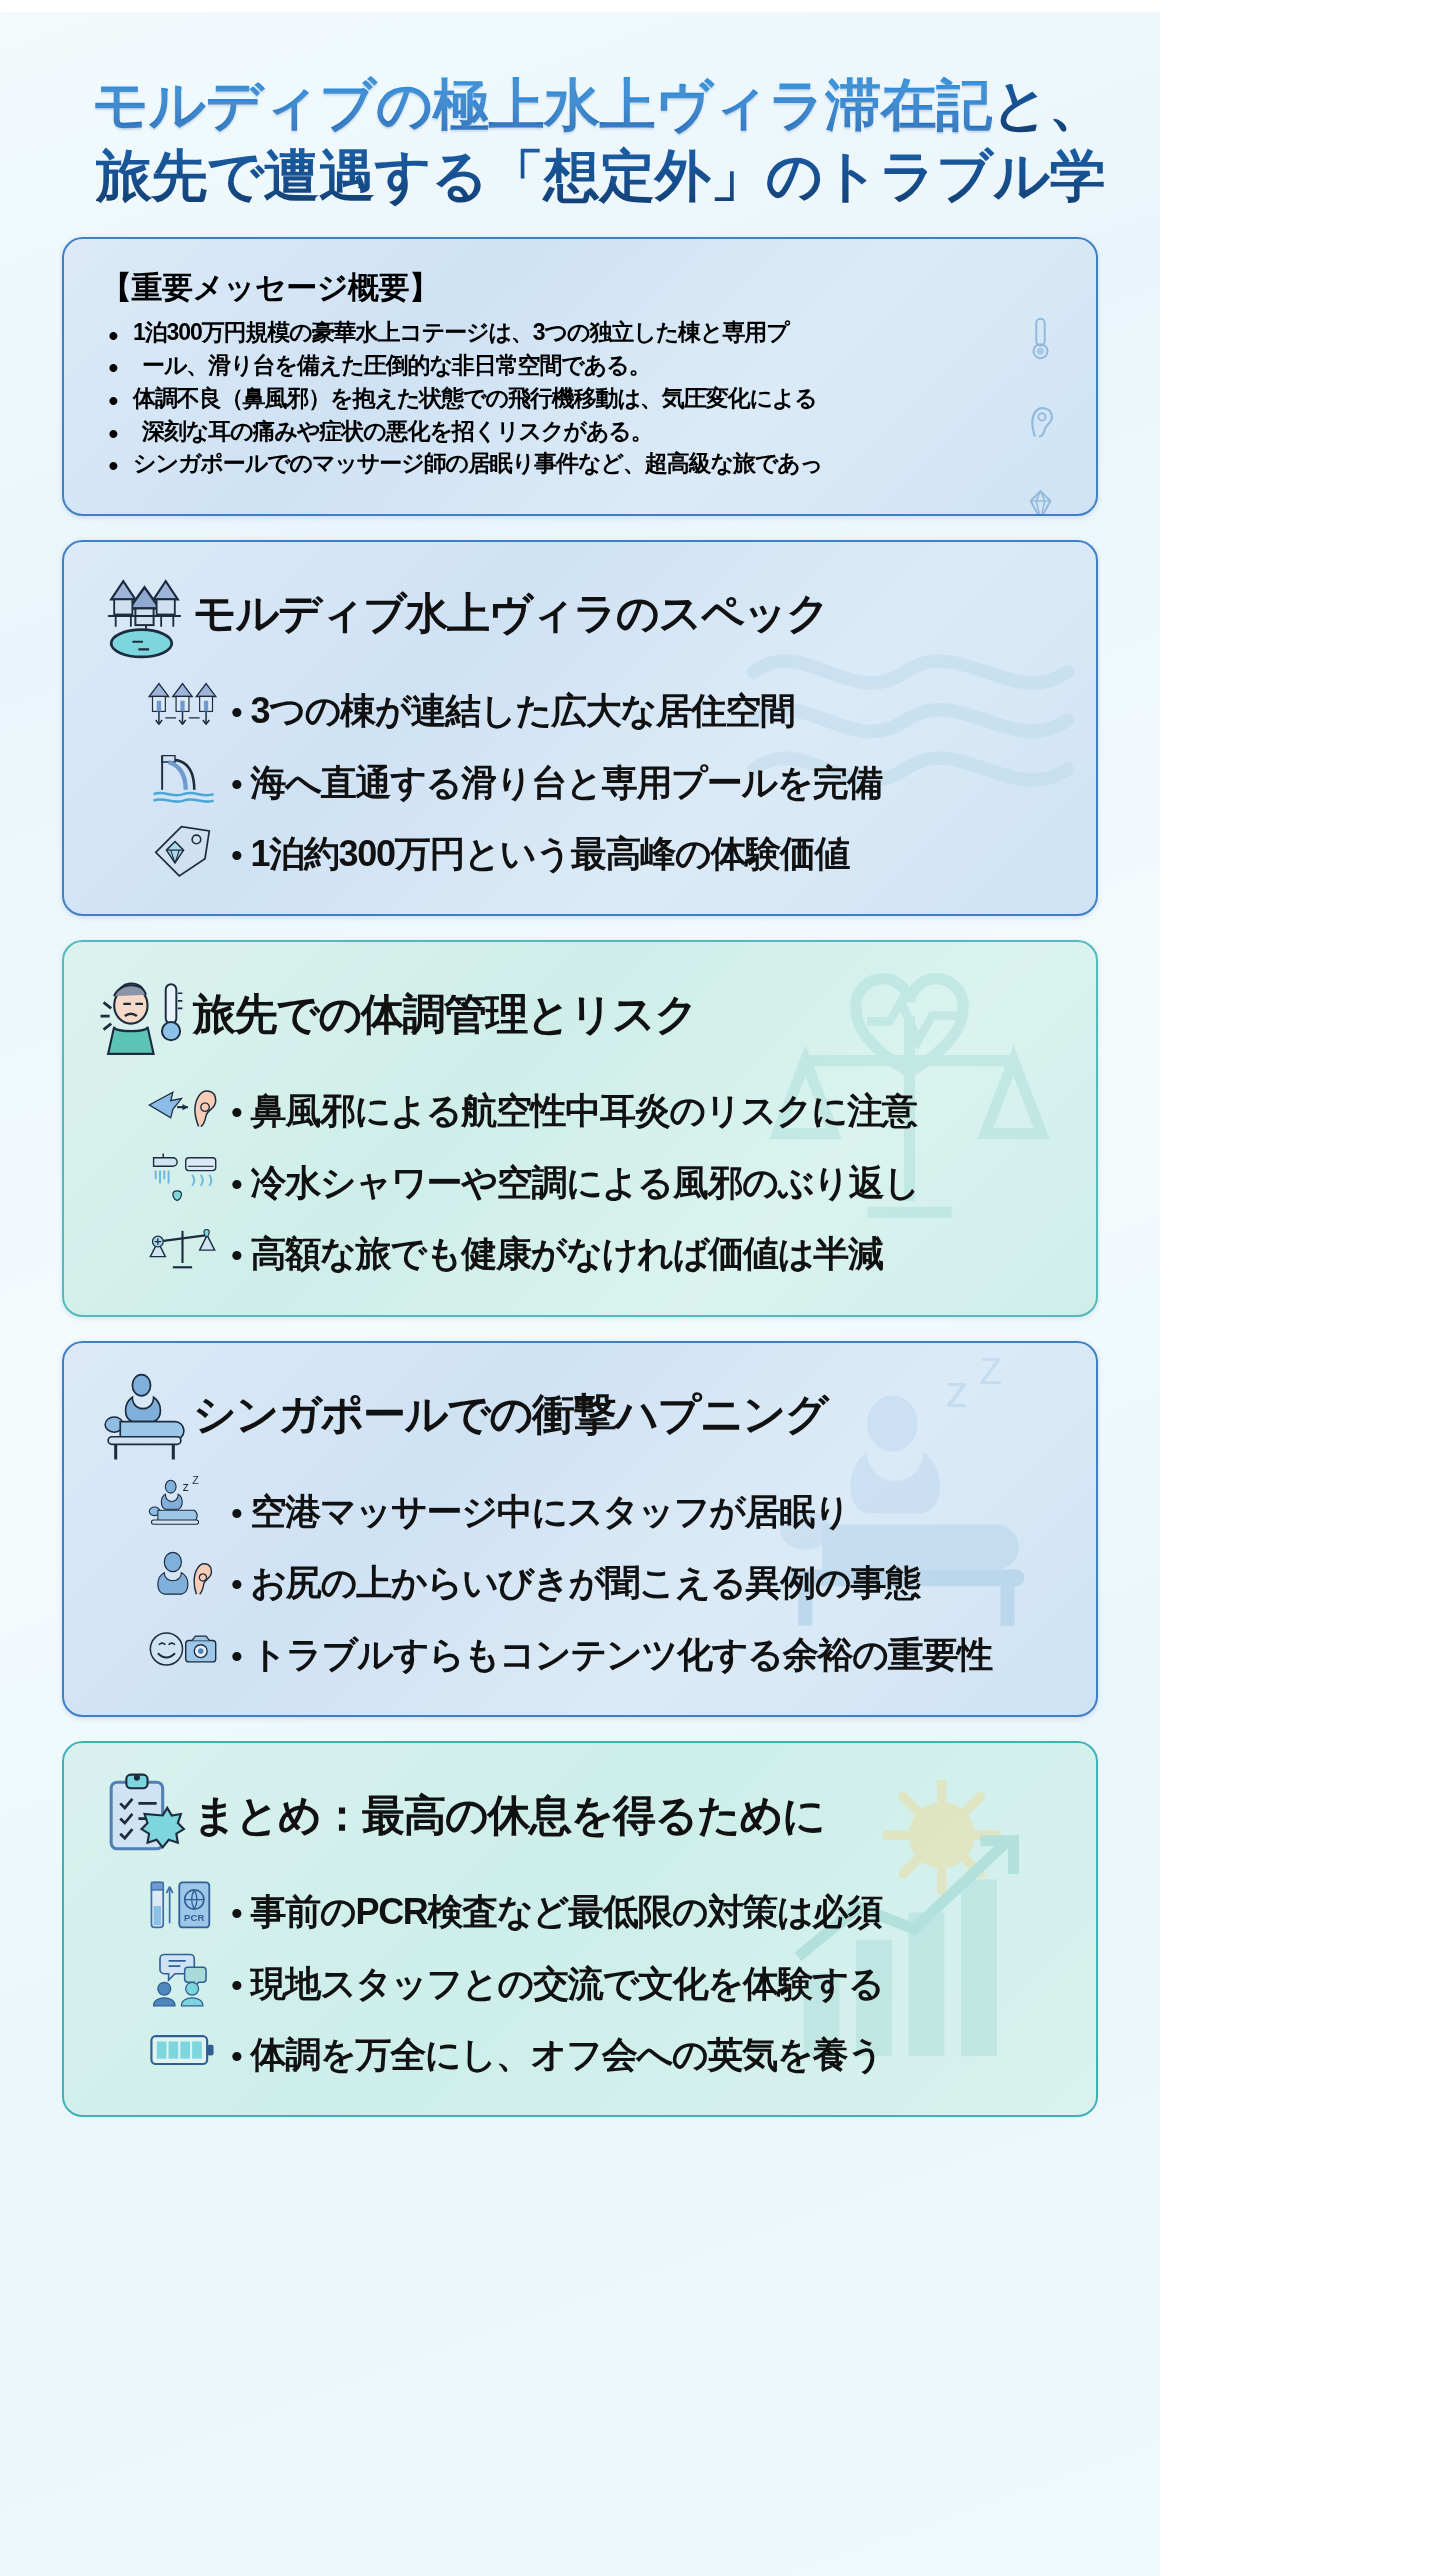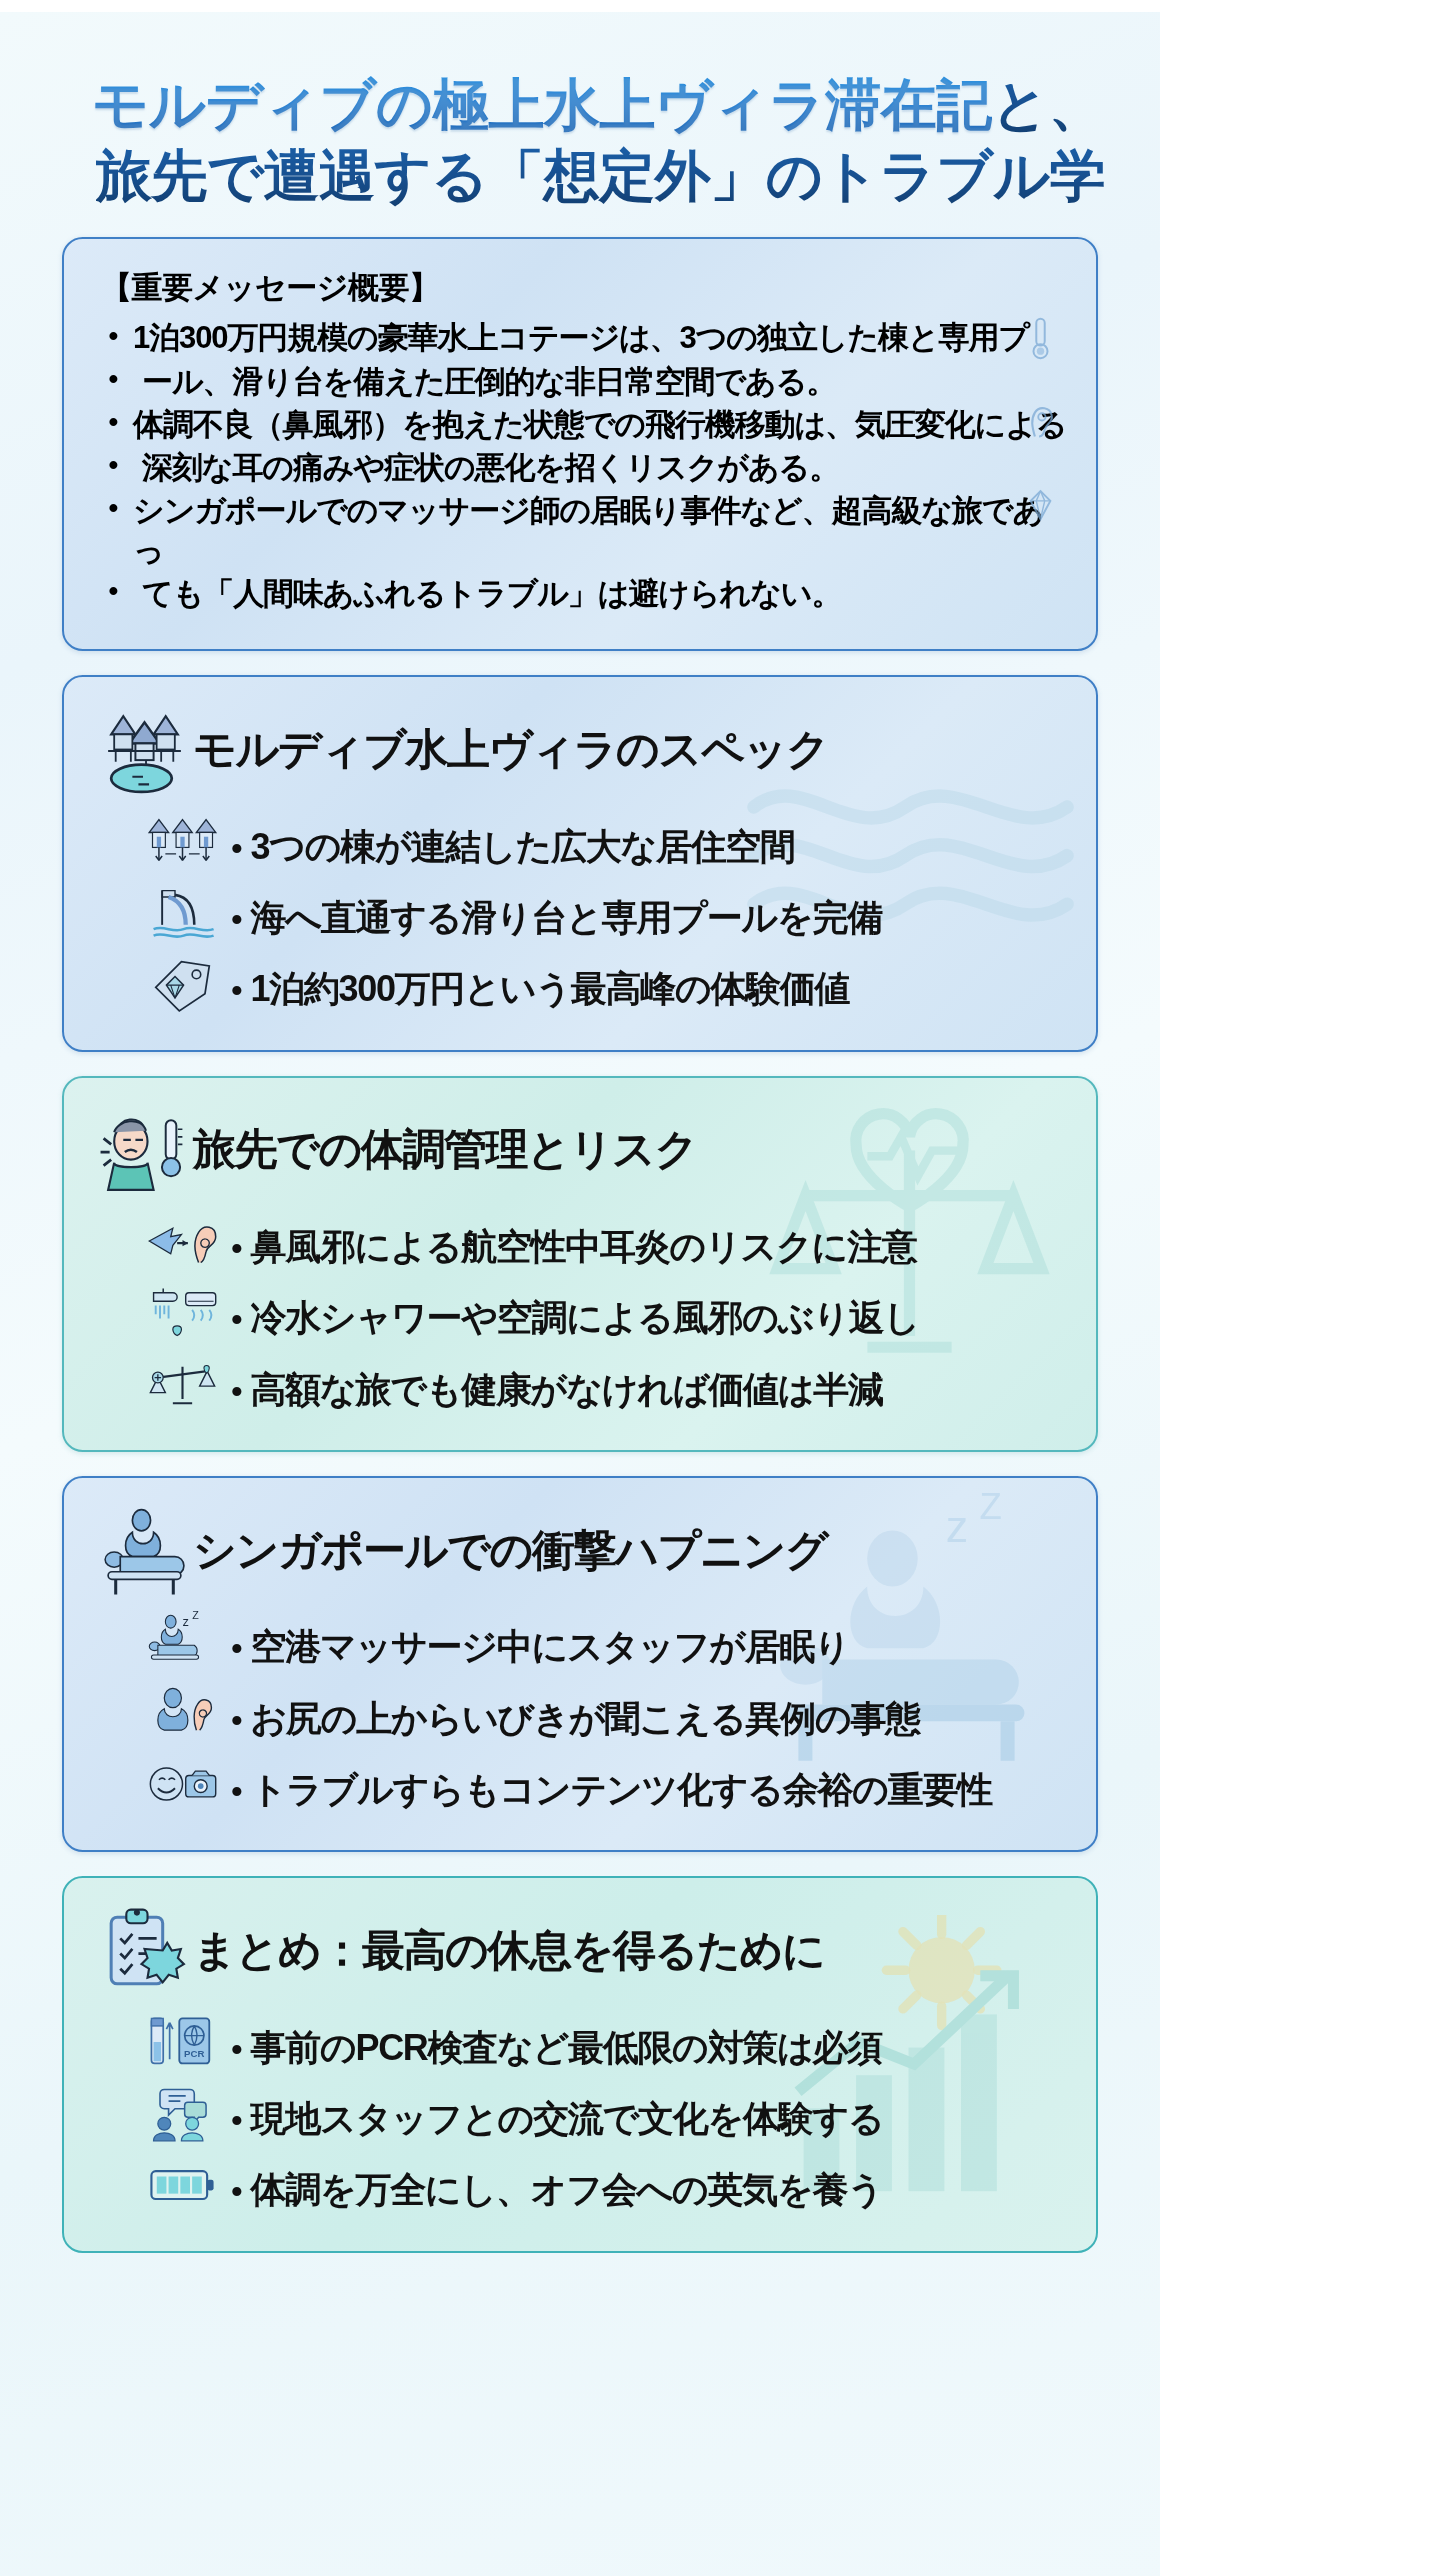--- a/index.html
+++ b/index.html
@@ -74,21 +74,21 @@
   .intro-head {
     font-size: 31px;
     font-weight: bold;
     color: #000;
     margin-bottom: 9.4px;
     letter-spacing: -0.5px;
   }
   .intro-list { list-style: none; }
   .intro-list li {
     position: relative;
-    font-size: 31px;
+    font-size: 23px;
     font-weight: bold;
     color: #000;
     line-height: 1.30;
     padding-left: 32px;
     margin-bottom: 2.8px;
     letter-spacing: -1.1px;
   }
   .intro-list li::before {
     content: "\2022";
     position: absolute;
@@ -189,21 +189,20 @@
     </div>
 
     <div class="intro-head">【重要メッセージ概要】</div>
 
     <ul class="intro-list">
       <li>1泊300万円規模の豪華水上コテージは、3つの独立した棟と専用プ</li>
       <li style="padding-left:41px">ール、滑り台を備えた圧倒的な非日常空間である。</li>
       <li>体調不良（鼻風邪）を抱えた状態での飛行機移動は、気圧変化による</li>
       <li style="padding-left:41px">深刻な耳の痛みや症状の悪化を招くリスクがある。</li>
       <li>シンガポールでのマッサージ師の居眠り事件など、超高級な旅であっ</li>
-      <li style="padding-left:41px">ても「人間味あふれるトラブル」は避けられない。</li>
     </ul>
   </div>
 
   <div class="card blue">
     <svg class="wm wm-wave" viewBox="0 0 120 90">
       <path d="M2 30 C20 16 38 44 58 30 C78 16 98 44 118 30" fill="none" stroke="#b9d8e8" stroke-width="5" stroke-linecap="round"></path>
       <path d="M2 48 C20 34 38 62 58 48 C78 34 98 62 118 48" fill="none" stroke="#b9d8e8" stroke-width="5" stroke-linecap="round"></path>
       <path d="M2 66 C20 52 38 80 58 66 C78 52 98 80 118 66" fill="none" stroke="#b9d8e8" stroke-width="5" stroke-linecap="round"></path>
     </svg>
 

